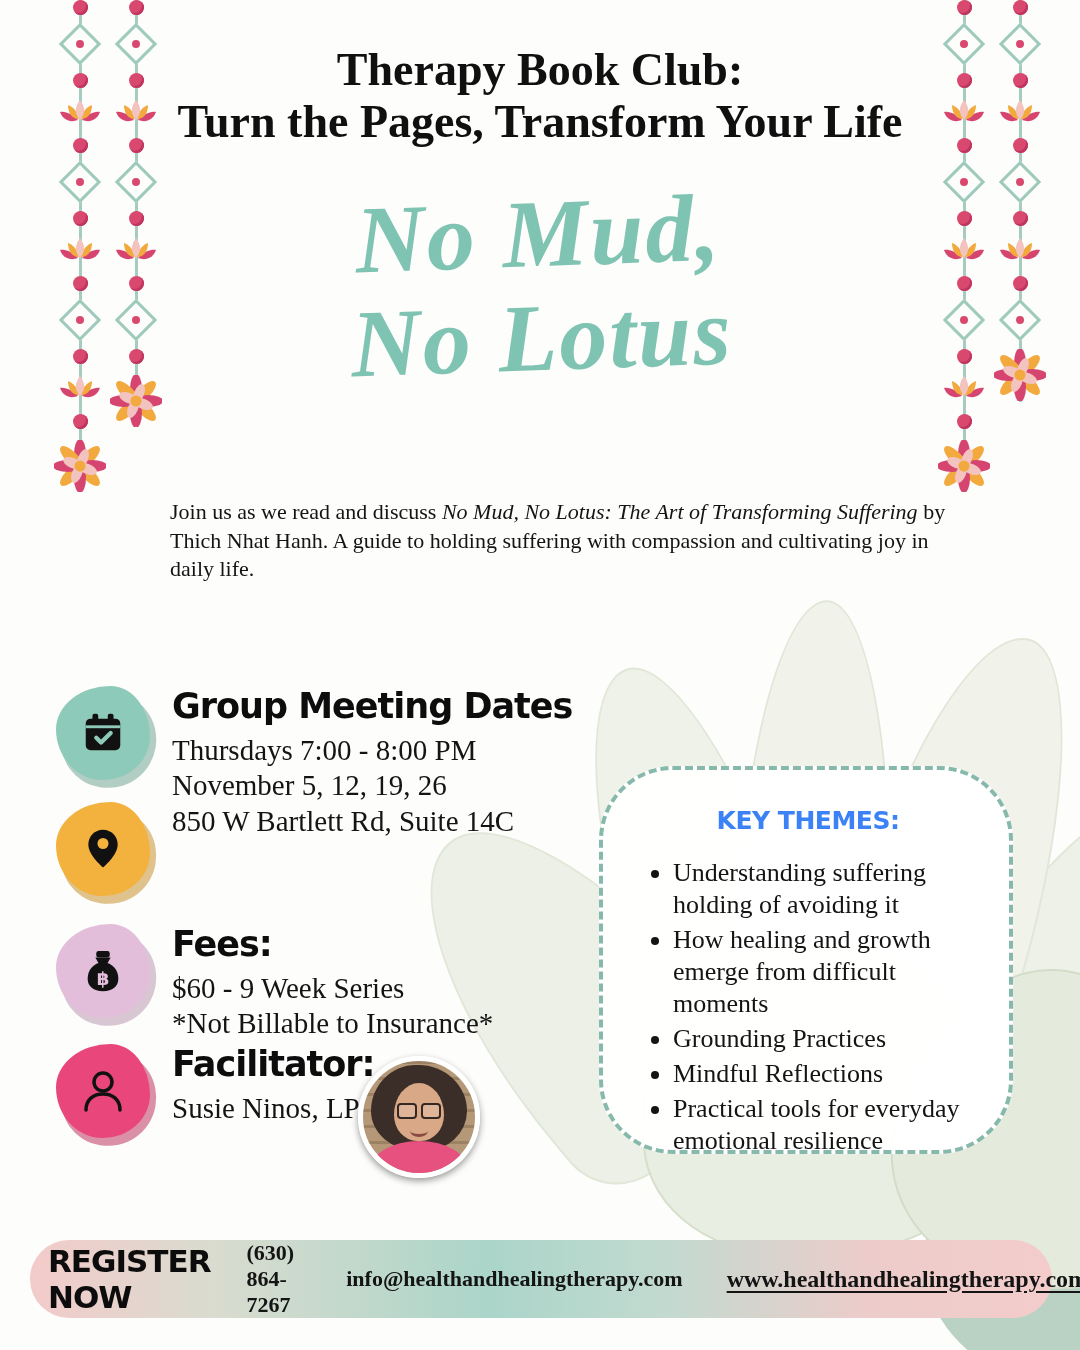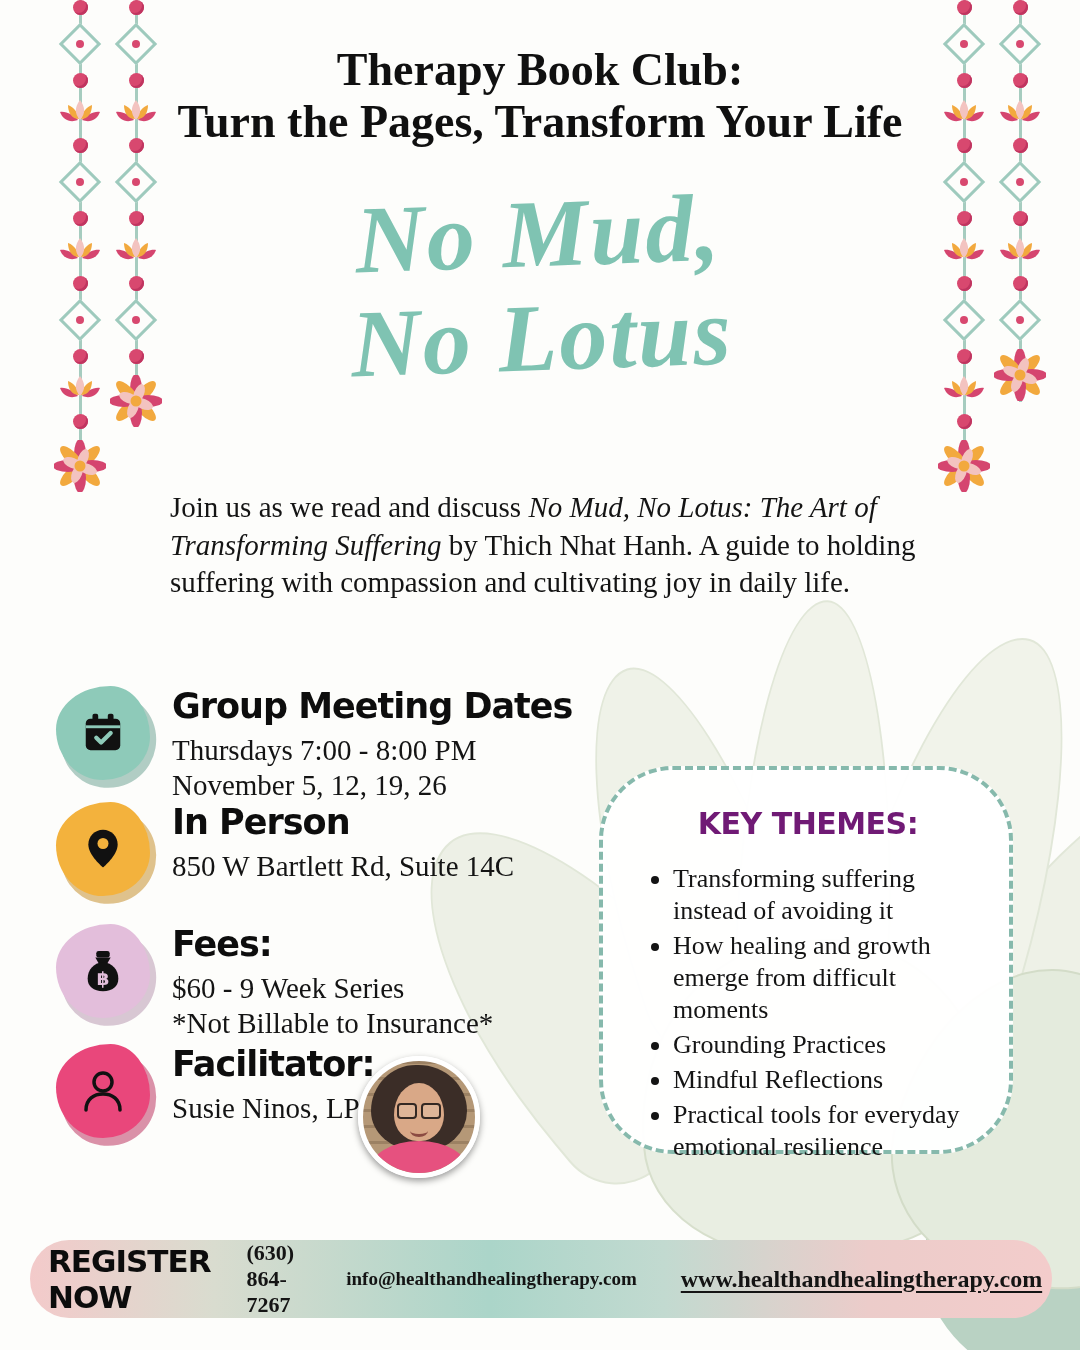--- a/index.html
+++ b/index.html
@@ -41,22 +41,22 @@
   .dia{width:24px;height:24px;border:3.5px solid #9ecabd;transform:rotate(45deg);
        display:flex;align-items:center;justify-content:center;background:#fdfdfb;}
   .dia i{width:8px;height:8px;border-radius:50%;background:#d8486f;transform:rotate(-45deg);}
 
   
   .header{position:absolute;top:44px;left:0;width:100%;text-align:center;z-index:2;
           font-size:46px;line-height:1.12;font-weight:bold;color:#101010;}
   .script-title{position:absolute;top:182px;left:0;width:100%;text-align:center;z-index:2;
           font-style:italic;font-weight:bold;color:#7fc3b2;transform:rotate(-2deg);
           font-size:96px;line-height:1.08;letter-spacing:2px;}
-  .intro{position:absolute;left:170px;top:460px;width:780px;z-index:2;
-         font-size:29px;line-height:1.3;}
+  .intro{position:absolute;left:170px;top:476px;width:780px;z-index:2;
+         font-size:22px;line-height:1.3;}
   .intro i{font-style:italic;}
 
   
   .section{position:absolute;left:56px;display:flex;gap:22px;z-index:2;width:520px;}
   .sec-1{top:686px;} .sec-2{top:802px;} .sec-3{top:924px;} .sec-4{top:1044px;}
   .blob{width:94px;height:94px;flex:0 0 94px;position:relative;display:flex;
         align-items:center;justify-content:center;
         border-radius:58% 42% 50% 50%/46% 54% 46% 54%;}
   .blob::after{content:"";position:absolute;inset:0;z-index:-1;
         border-radius:54% 46% 52% 48%/50% 50% 52% 48%;
@@ -82,32 +82,32 @@
   .avatar .smile{position:absolute;left:47px;top:64px;width:18px;height:9px;
           border-bottom:3px solid #8c4b42;border-radius:0 0 50% 50%;}
   .avatar .shirt{position:absolute;left:6px;bottom:-4px;width:100px;height:36px;background:#e6517f;
           border-radius:50% 50% 0 0/85% 85% 0 0;}
 
   
   .themes{position:absolute;left:599px;top:766px;width:414px;height:388px;z-index:2;
           background:rgba(255,255,255,.96);border:4px dashed #86b9ac;border-radius:74px;
           box-sizing:border-box;padding:36px 26px 20px 30px;}
   .themes-heading{font-family:"DejaVu Sans","Liberation Sans",sans-serif;font-weight:800;
-          letter-spacing:-.5px;font-size:30px;text-align:center;margin:0 0 22px 0;color:#701a75;}
+          letter-spacing:-.5px;font-size:25px;text-align:center;margin:0 0 22px 0;color:#3b82f6;}
   .themes ul{margin:0;padding:0 0 0 40px;}
   .themes li{font-size:26px;line-height:1.23;margin-bottom:3px;}
 
   
   .footer{position:absolute;left:30px;top:1240px;width:1022px;height:78px;z-index:3;
           border-radius:42px;display:flex;align-items:center;box-sizing:border-box;padding:4px 18px;
           background:linear-gradient(90deg,#f3caca 0%,#d9dccf 18%,#abd5c9 45%,#c2dad0 62%,#ecccca 82%,#f3cccb 100%);}
   .register{font-family:"DejaVu Sans","Liberation Sans",sans-serif;font-weight:800;
           letter-spacing:-1px;font-size:31px;color:#0c0c0c;margin-right:36px;}
   .f-phone{font-size:22px;font-weight:bold;margin-right:52px;}
-  .f-email{font-size:19px;font-weight:bold;margin-right:44px;}
+  .f-email{font-size:22px;font-weight:bold;margin-right:44px;}
   .f-web{font-size:24px;font-weight:bold;text-decoration:underline;text-underline-offset:4px;}
 </style>
 </head>
 <body>
 
 <div class="page">
 
   <div class="lotus-bg">
     <div class="wpetal p4"></div>
     <div class="wpetal p5"></div>
@@ -153,21 +153,20 @@
   </div>
 
   <div class="section sec-2">
     <div class="blob blob-yellow">
       <svg width="44" height="44" viewBox="0 0 48 48">
         <path d="M24 3 C15 3 8 10 8 19 c0 12 16 25 16 25 s16-13 16-25 C40 10 33 3 24 3z" fill="#111"></path>
         <circle cx="24" cy="18" r="6" fill="#f3b23d"></circle>
       </svg>
     </div>
     <div class="sec-text">
-      <div class="sec-heading">In Person</div>
       <div class="sec-line">850 W Bartlett Rd, Suite 14C</div>
     </div>
   </div>
 
   <div class="section sec-3">
     <div class="blob blob-lilac">
       <svg width="46" height="46" viewBox="0 0 48 48">
         <rect x="17" y="3" width="14" height="7" rx="2.5" fill="#111"></rect>
         <path d="M16 10 h16 l-4 7 h-8 z" fill="#111"></path>
         <path d="M24 15 c-10 0 -16 8 -16 17 c0 8 6 13 16 13 s16 -5 16 -13 c0 -9 -6 -17 -16 -17z" fill="#111"></path>
@@ -201,21 +200,21 @@
         <i></i>
         <i></i>
       </div>
     <div class="smile"></div>
     <div class="shirt"></div>
   </div>
 
   <div class="themes">
     <div class="themes-heading">KEY THEMES:</div>
     <ul>
-      <li>Transforming suffering instead of avoiding it</li>
+      <li>Understanding suffering holding of avoiding it</li>
       <li>How healing and growth emerge from difficult moments</li>
       <li>Grounding Practices</li>
       <li>Mindful Reflections</li>
       <li>Practical tools for everyday emotional resilience</li>
     </ul>
   </div>
 
   <div class="footer">
     <span class="register">REGISTER NOW</span>
     <span class="f-phone">(630) 864-7267</span>

